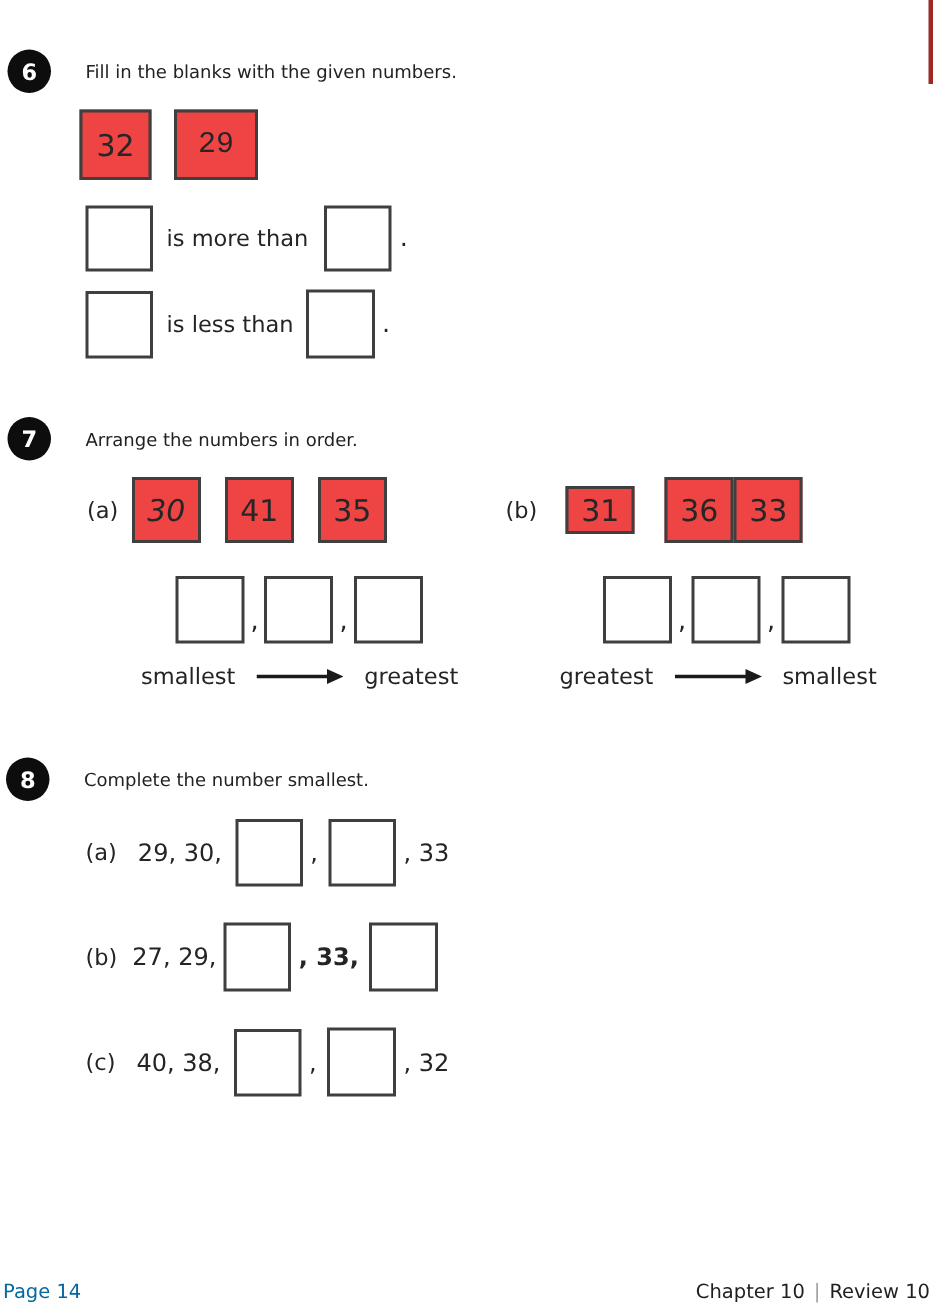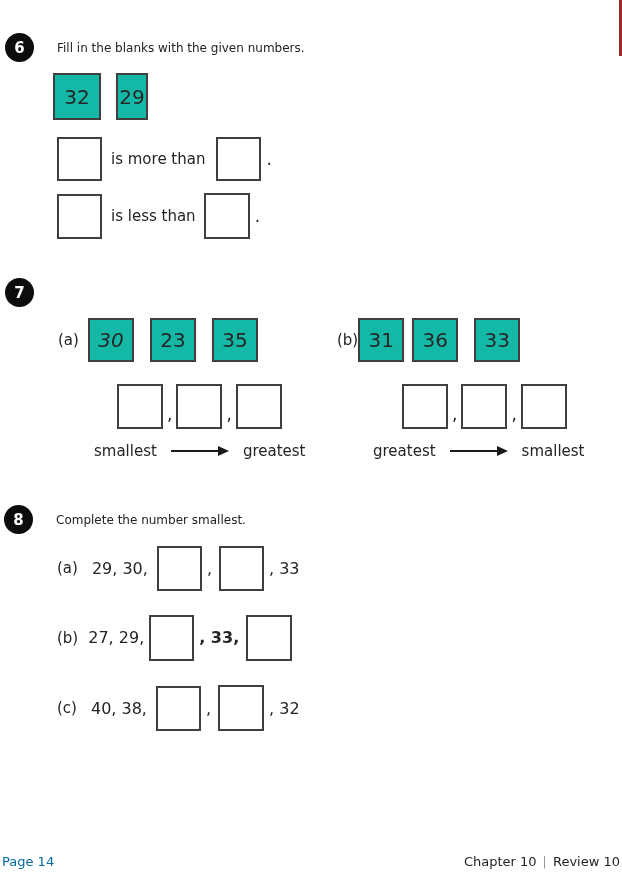--- a/index.html
+++ b/index.html
@@ -10,21 +10,21 @@
   .accent-line{position:absolute;top:0;right:0;width:3px;height:56px;background:#9b2a26;}
   .row{position:absolute;display:flex;align-items:center;}
   .qheader{position:absolute;display:flex;align-items:center;gap:23px;}
   .badge{
     width:29px;height:29px;border-radius:50%;background:#0d0d0d;color:#ffffff;
     display:flex;align-items:center;justify-content:center;
     font-size:15px;font-weight:bold;flex:0 0 auto;
   }
   .instruction{font-size:12px;color:#222222;white-space:nowrap;}
   .numcard{
-    box-sizing:border-box;border:2px solid #3f3f3f;background:#14b8a6;
+    box-sizing:border-box;border:2px solid #3f3f3f;background:#ef4444;
     display:flex;align-items:center;justify-content:center;
     font-size:20px;color:#262626;flex:0 0 auto;
   }
   .blank{
     box-sizing:border-box;border:2px solid #3f3f3f;background:#ffffff;flex:0 0 auto;
   }
   .stmt-text{font-size:15px;white-space:nowrap;}
   .period{font-size:17px;}
   .plabel{font-size:15px;white-space:nowrap;}
   .seq-text{font-size:16px;white-space:nowrap;}
@@ -47,21 +47,21 @@
     <div class="badge">
       <span>6</span>
     </div>
     <div class="instruction">Fill in the blanks with the given numbers.</div>
   </div>
 
   <div class="row" style="left:53px;top:73px;gap:15px;">
     <div class="numcard" style="width:48px;height:47px;">
       <span>32</span>
     </div>
-    <div class="numcard" style="width:32px;height:47px;">
+    <div class="numcard" style="width:56px;height:47px;font-family:Liberation Mono, monospace;">
       <span>29</span>
     </div>
   </div>
 
   <div class="row" style="left:57px;top:136px;height:45px;">
     <div class="blank" style="width:45px;height:44px;"></div>
     <span class="stmt-text" style="margin-left:9px;">is more than</span>
     <div class="blank" style="width:45px;height:44px;margin-left:11px;"></div>
     <span class="period" style="margin-left:5px;">.</span>
   </div>
@@ -70,44 +70,45 @@
     <div class="blank" style="width:45px;height:45px;"></div>
     <span class="stmt-text" style="margin-left:9px;">is less than</span>
     <div class="blank" style="width:46px;height:46px;margin-left:8px;"></div>
     <span class="period" style="margin-left:5px;">.</span>
   </div>
 
   <div class="qheader" style="left:5px;top:278px;">
     <div class="badge">
       <span>7</span>
     </div>
+    <div class="instruction">Arrange the numbers in order.</div>
   </div>
 
   <div class="row" style="left:58px;top:318px;height:44px;">
     <span class="plabel">(a)</span>
     <div class="numcard" style="width:46px;height:44px;margin-left:9px;font-style:italic;">
       <span>30</span>
     </div>
     <div class="numcard" style="width:46px;height:44px;margin-left:16px;">
-      <span>23</span>
+      <span>41</span>
     </div>
     <div class="numcard" style="width:46px;height:44px;margin-left:16px;">
       <span>35</span>
     </div>
   </div>
 
   <div class="row" style="left:337px;top:318px;height:44px;">
     <span class="plabel">(b)</span>
-    <div class="numcard" style="width:46px;height:44px;margin-left:0;text-align:right;">
+    <div class="numcard" style="width:46px;height:32px;margin-left:19px;text-align:right;">
       <span>31</span>
     </div>
-    <div class="numcard" style="width:46px;height:44px;margin-left:8px;">
+    <div class="numcard" style="width:46px;height:44px;margin-left:20px;">
       <span>36</span>
     </div>
-    <div class="numcard" style="width:46px;height:44px;margin-left:16px;text-align:center;">
+    <div class="numcard" style="width:46px;height:44px;text-align:center;">
       <span>33</span>
     </div>
   </div>
 
   <div class="row" style="left:117px;top:384px;height:45px;">
     <div class="blank" style="width:46px;height:45px;"></div>
     <span class="comma" style="margin-left:4px;">,</span>
     <div class="blank" style="width:46px;height:45px;margin-left:4px;"></div>
     <span class="comma" style="margin-left:4px;">,</span>
     <div class="blank" style="width:46px;height:45px;margin-left:4px;"></div>

